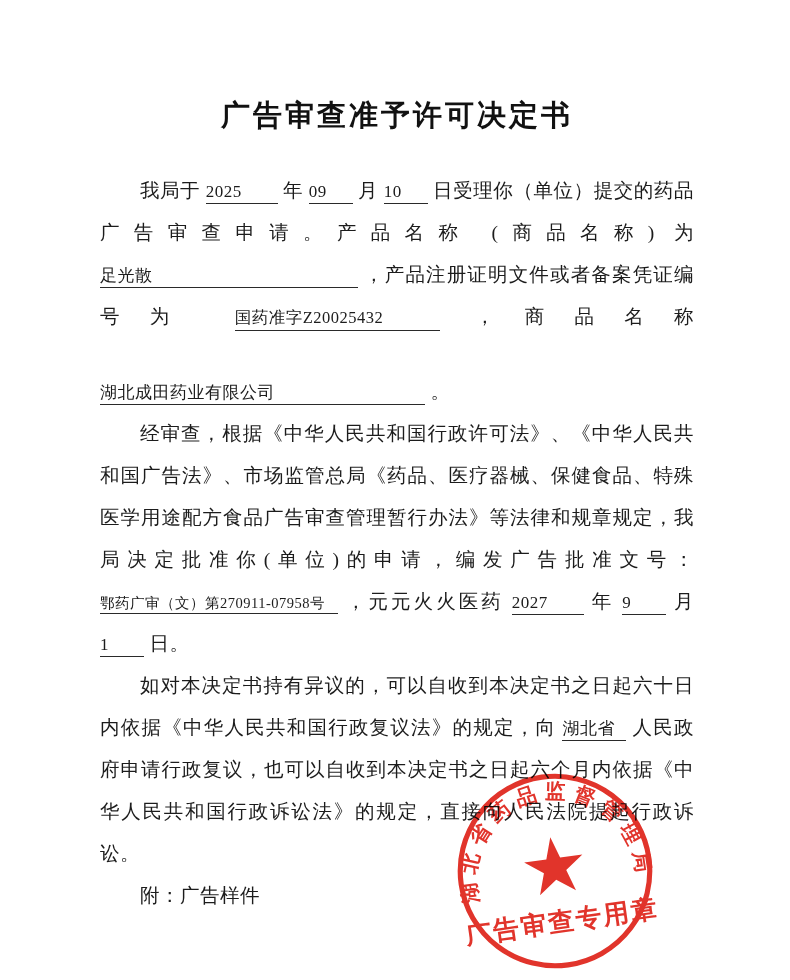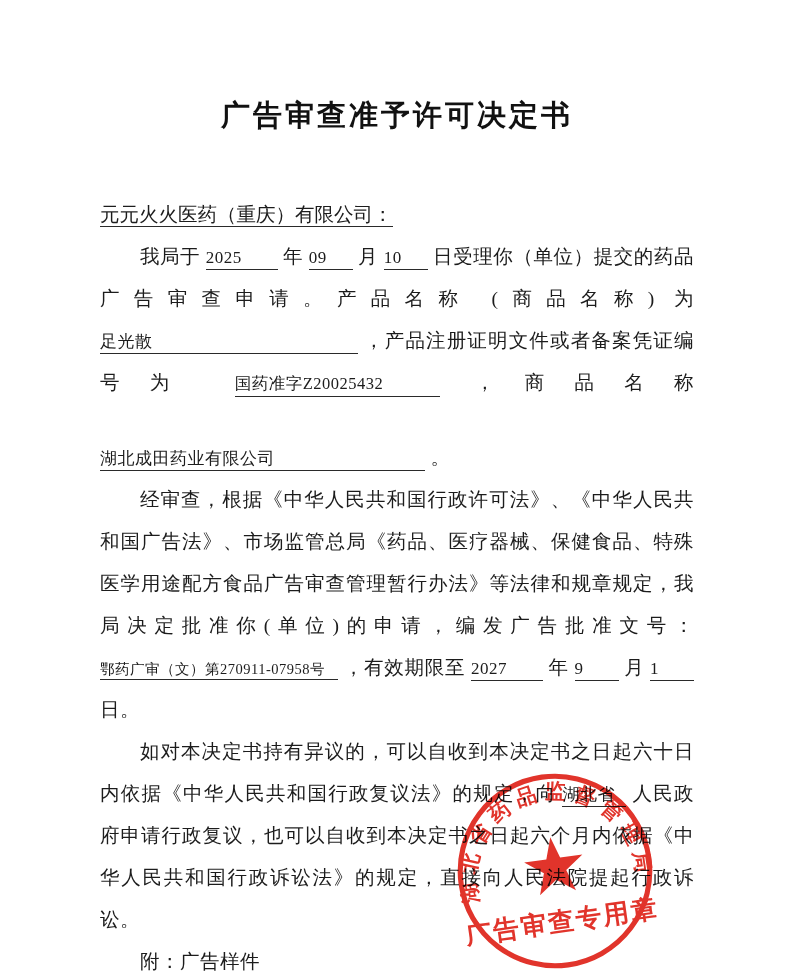--- a/index.html
+++ b/index.html
@@ -6,21 +6,21 @@
   html,body { background:#ffffff; }
   body { width:790px; height:980px; overflow:hidden; }
   .page {
     position:relative; width:790px; height:980px; background:#ffffff;
     font-family:"Liberation Serif","DejaVu Serif",serif;
     color:#1c1c1c; padding:96px 96px 0 100px;
   }
   .title {
     font-family:"Liberation Sans","DejaVu Sans",sans-serif;
     text-align:center; font-size:29px; font-weight:700; letter-spacing:3px;
-    margin-bottom:58px; color:#111;
+    margin-bottom:34px; color:#111;
   }
   .addressee-line { font-size:19.5px; line-height:42px; }
   .underlined { border-bottom:1px solid #2a2a2a; padding-bottom:1px; }
   p.body {
     font-size:19.5px; line-height:42px; text-align:justify;
     letter-spacing:0.5px; text-indent:2.05em;
   }
   .blank {
     display:inline-block; border-bottom:1px solid #2a2a2a; text-align:left;
     text-indent:0; line-height:1.25; vertical-align:baseline;
@@ -44,44 +44,41 @@
     font-family:"Liberation Sans","DejaVu Sans",sans-serif;
   }
 </style>
 </head>
 <body>
 
 <div class="page">
 
   <h1 class="title">广告审查准予许可决定书</h1>
 
-  <div class="addressee-line">
-    <span class="underlined">元元火火医药（重庆）有限公司：</span>
-  </div>
 
   <p class="body">
     <span>我局于</span>
     <span class="blank w-year">2025</span>
     <span>年</span>
     <span class="blank w-mm">09</span>
     <span>月</span>
     <span class="blank w-dd">10</span>
     <span>日受理你（单位）提交的药品广告审查申请。产品名称 (商品名称) 为</span>
     <span class="blank w-product">足光散</span>
     <span>，产品注册证明文件或者备案凭证编号为</span>
     <span class="blank w-reg">国药准字Z20025432</span>
     <span>，商品名称</span>
     <span class="blank w-holder">湖北成田药业有限公司</span>
     <span>。</span>
   </p>
 
   <p class="body">
     <span>经审查，根据《中华人民共和国行政许可法》、《中华人民共和国广告法》、市场监管总局《药品、医疗器械、保健食品、特殊医学用途配方食品广告审查管理暂行办法》等法律和规章规定，我局决定批准你(单位)的申请，编发广告批准文号：</span>
     <span class="blank w-approval">鄂药广审（文）第270911-07958号</span>
-    <span>，有效期限至</span>
+    <span>，元元火火医药</span>
     <span class="blank w-year">2027</span>
     <span>年</span>
     <span class="blank w-mm">9</span>
     <span>月</span>
     <span class="blank w-dd">1</span>
     <span>日。</span>
   </p>
 
   <p class="body">
     <span>如对本决定书持有异议的，可以自收到本决定书之日起六十日内依据《中华人民共和国行政复议法》的规定，向</span>

